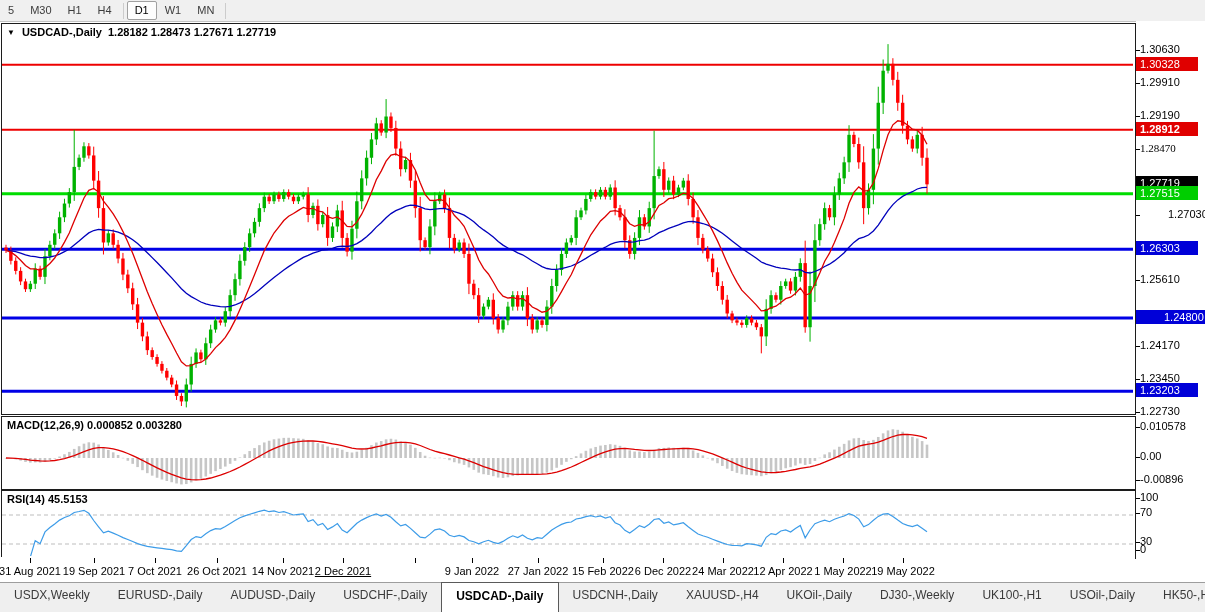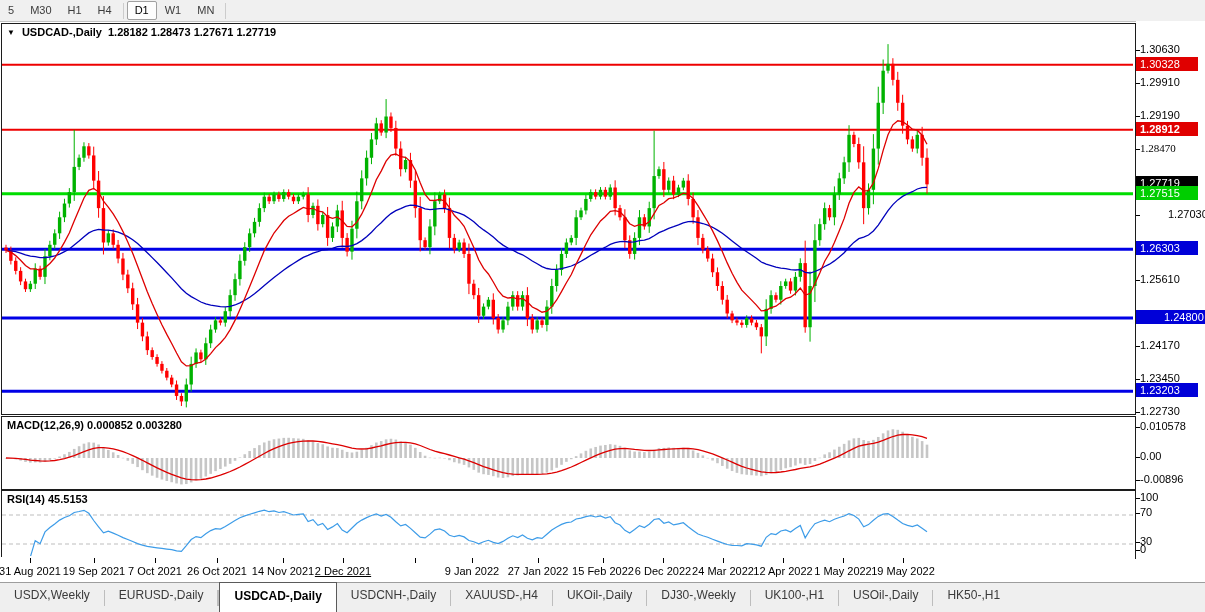--- a/index.html
+++ b/index.html
@@ -755,21 +755,23 @@
       <div class="ytick-dash" style="top: 521px;"></div>
       <div class="ytick" style="top: 514px;">30</div>
       <div class="ytick-dash" style="top: 529px;"></div>
       <div class="ytick" style="top: 522px;">0</div>
     </div>
   <div id="tab-bar">
       <div class="tab">USDX,Weekly</div>
       <div class="tab-sep"></div>
       <div class="tab">EURUSD-,Daily</div>
       <div class="tab-sep"></div>
-      <div class="tab-sep"></div>
+      <div class="tab">AUDUSD-,Daily</div>
+      <div class="tab-sep"></div>
+      <div class="tab">USDCHF-,Daily</div>
       <div class="tab active">USDCAD-,Daily</div>
       <div class="tab">USDCNH-,Daily</div>
       <div class="tab-sep"></div>
       <div class="tab">XAUUSD-,H4</div>
       <div class="tab-sep"></div>
       <div class="tab">UKOil-,Daily</div>
       <div class="tab-sep"></div>
       <div class="tab">DJ30-,Weekly</div>
       <div class="tab-sep"></div>
       <div class="tab">UK100-,H1</div>

